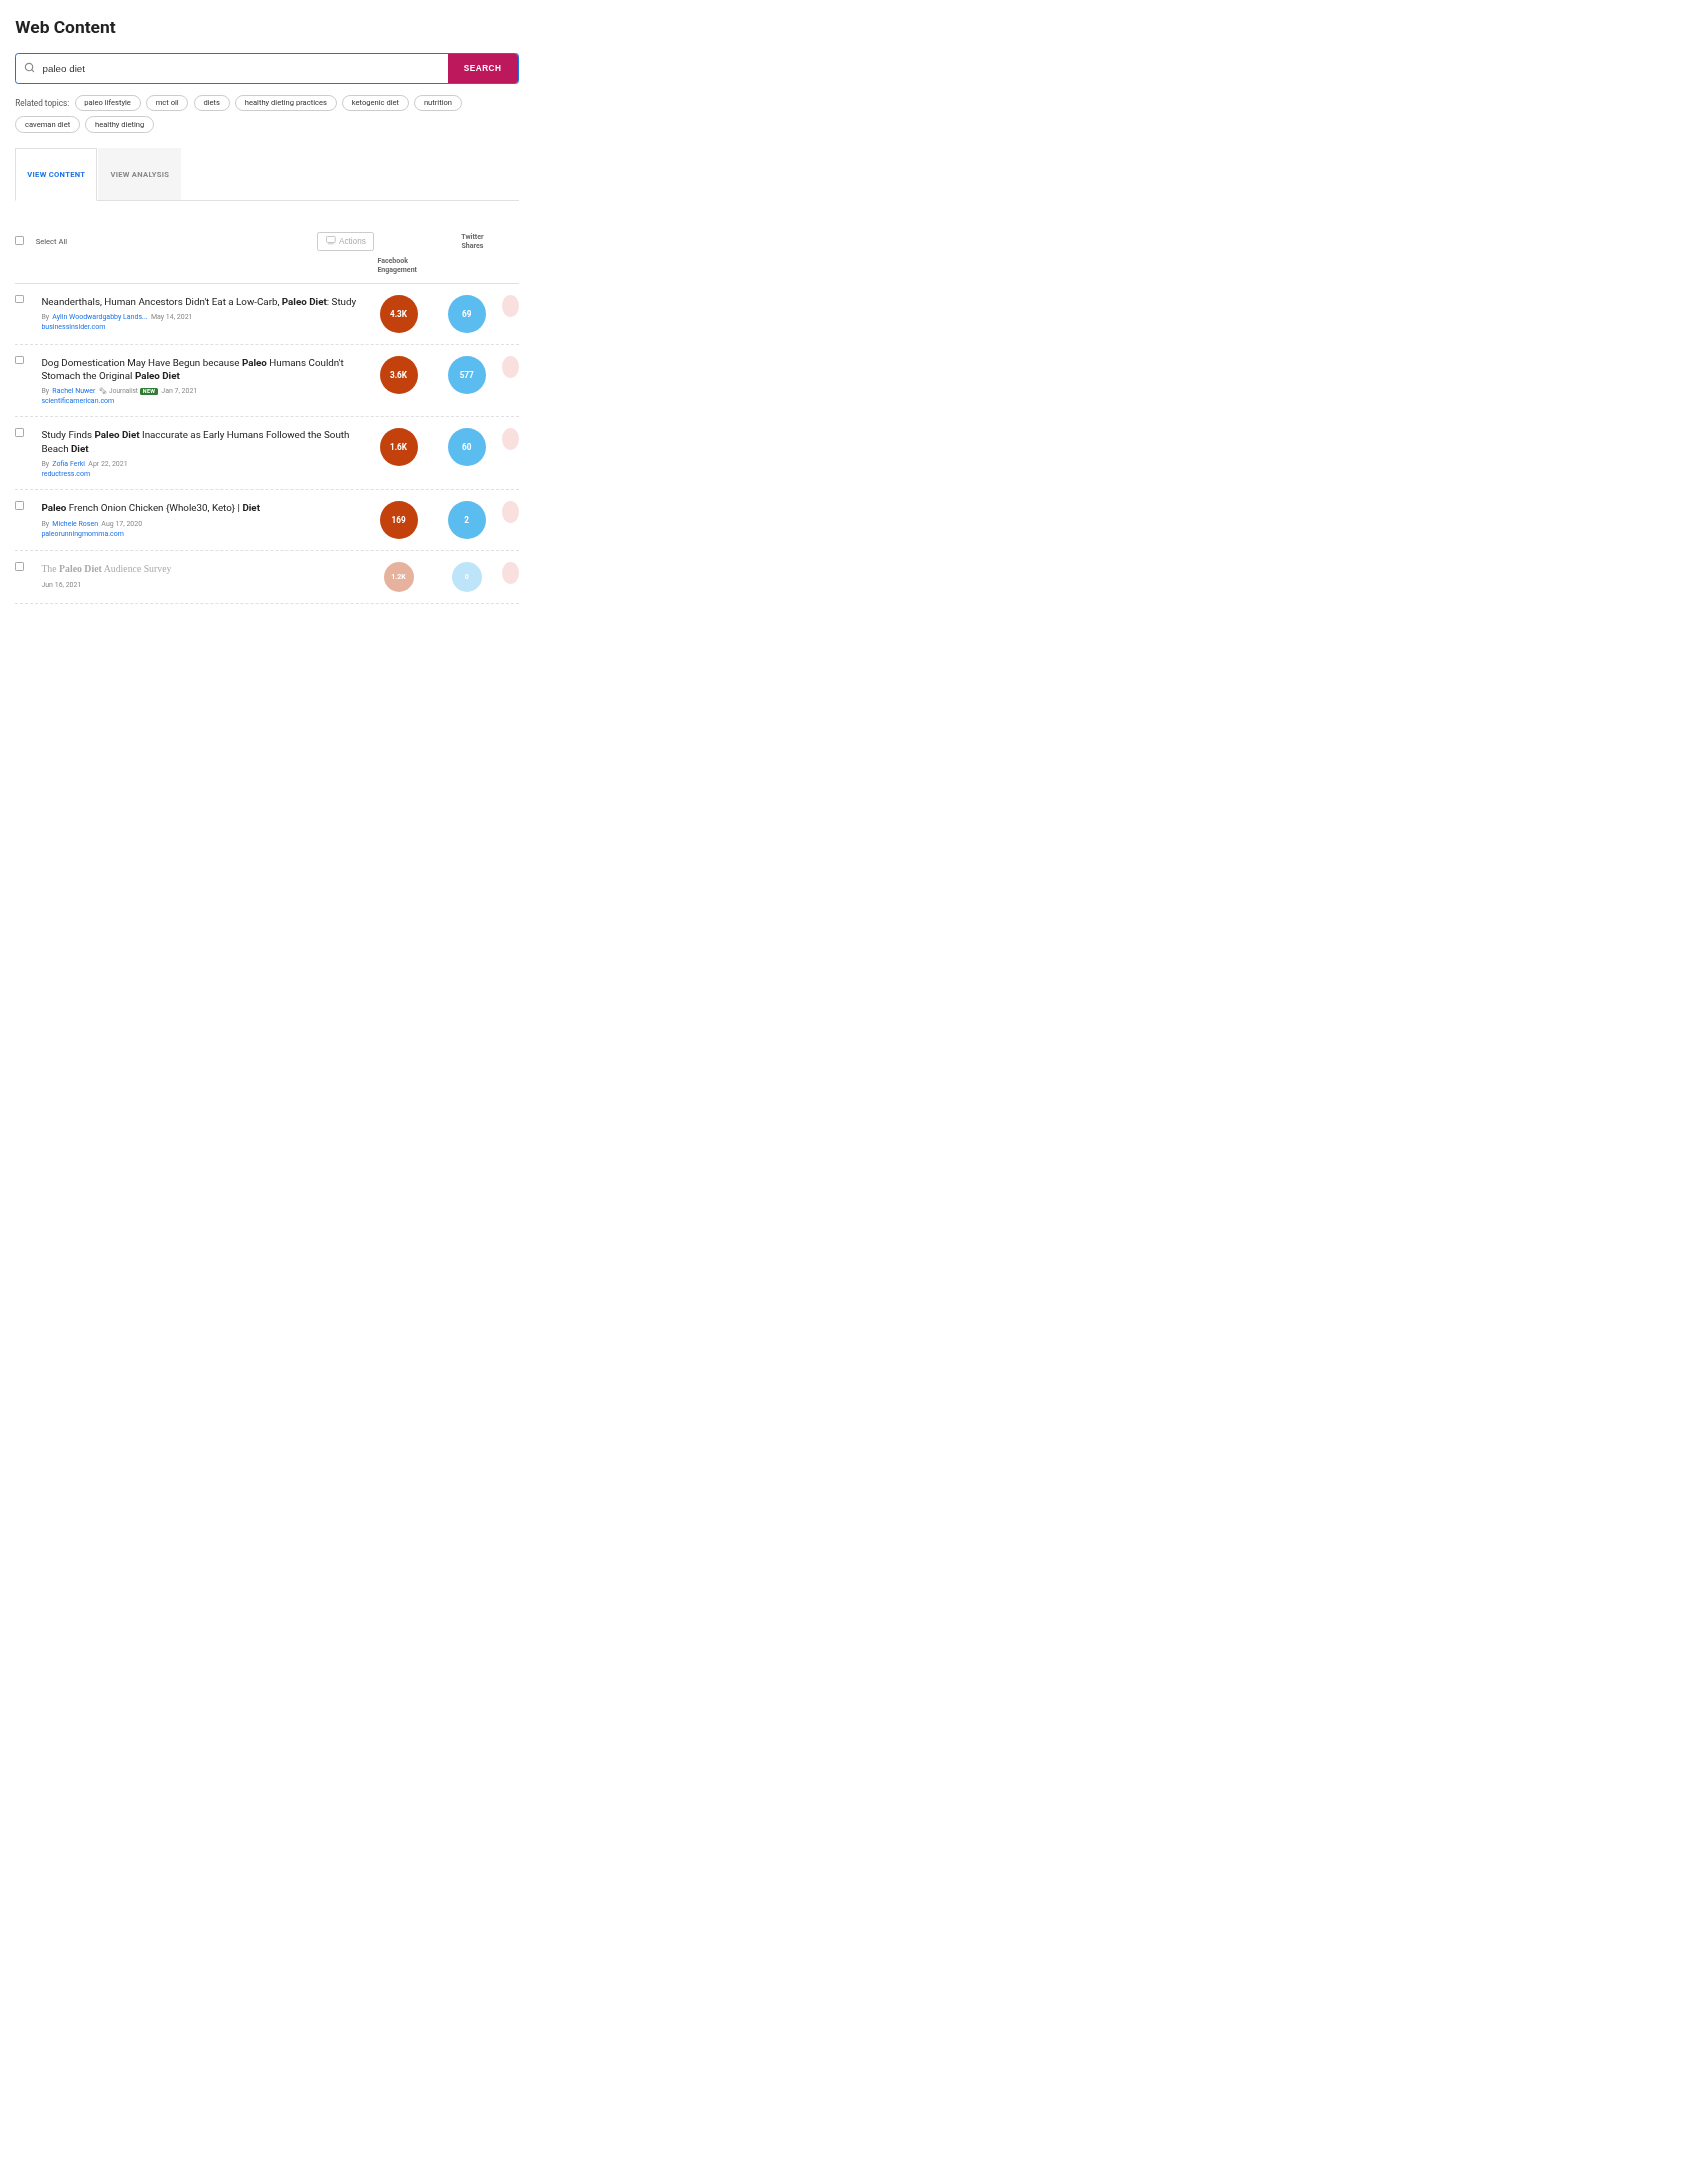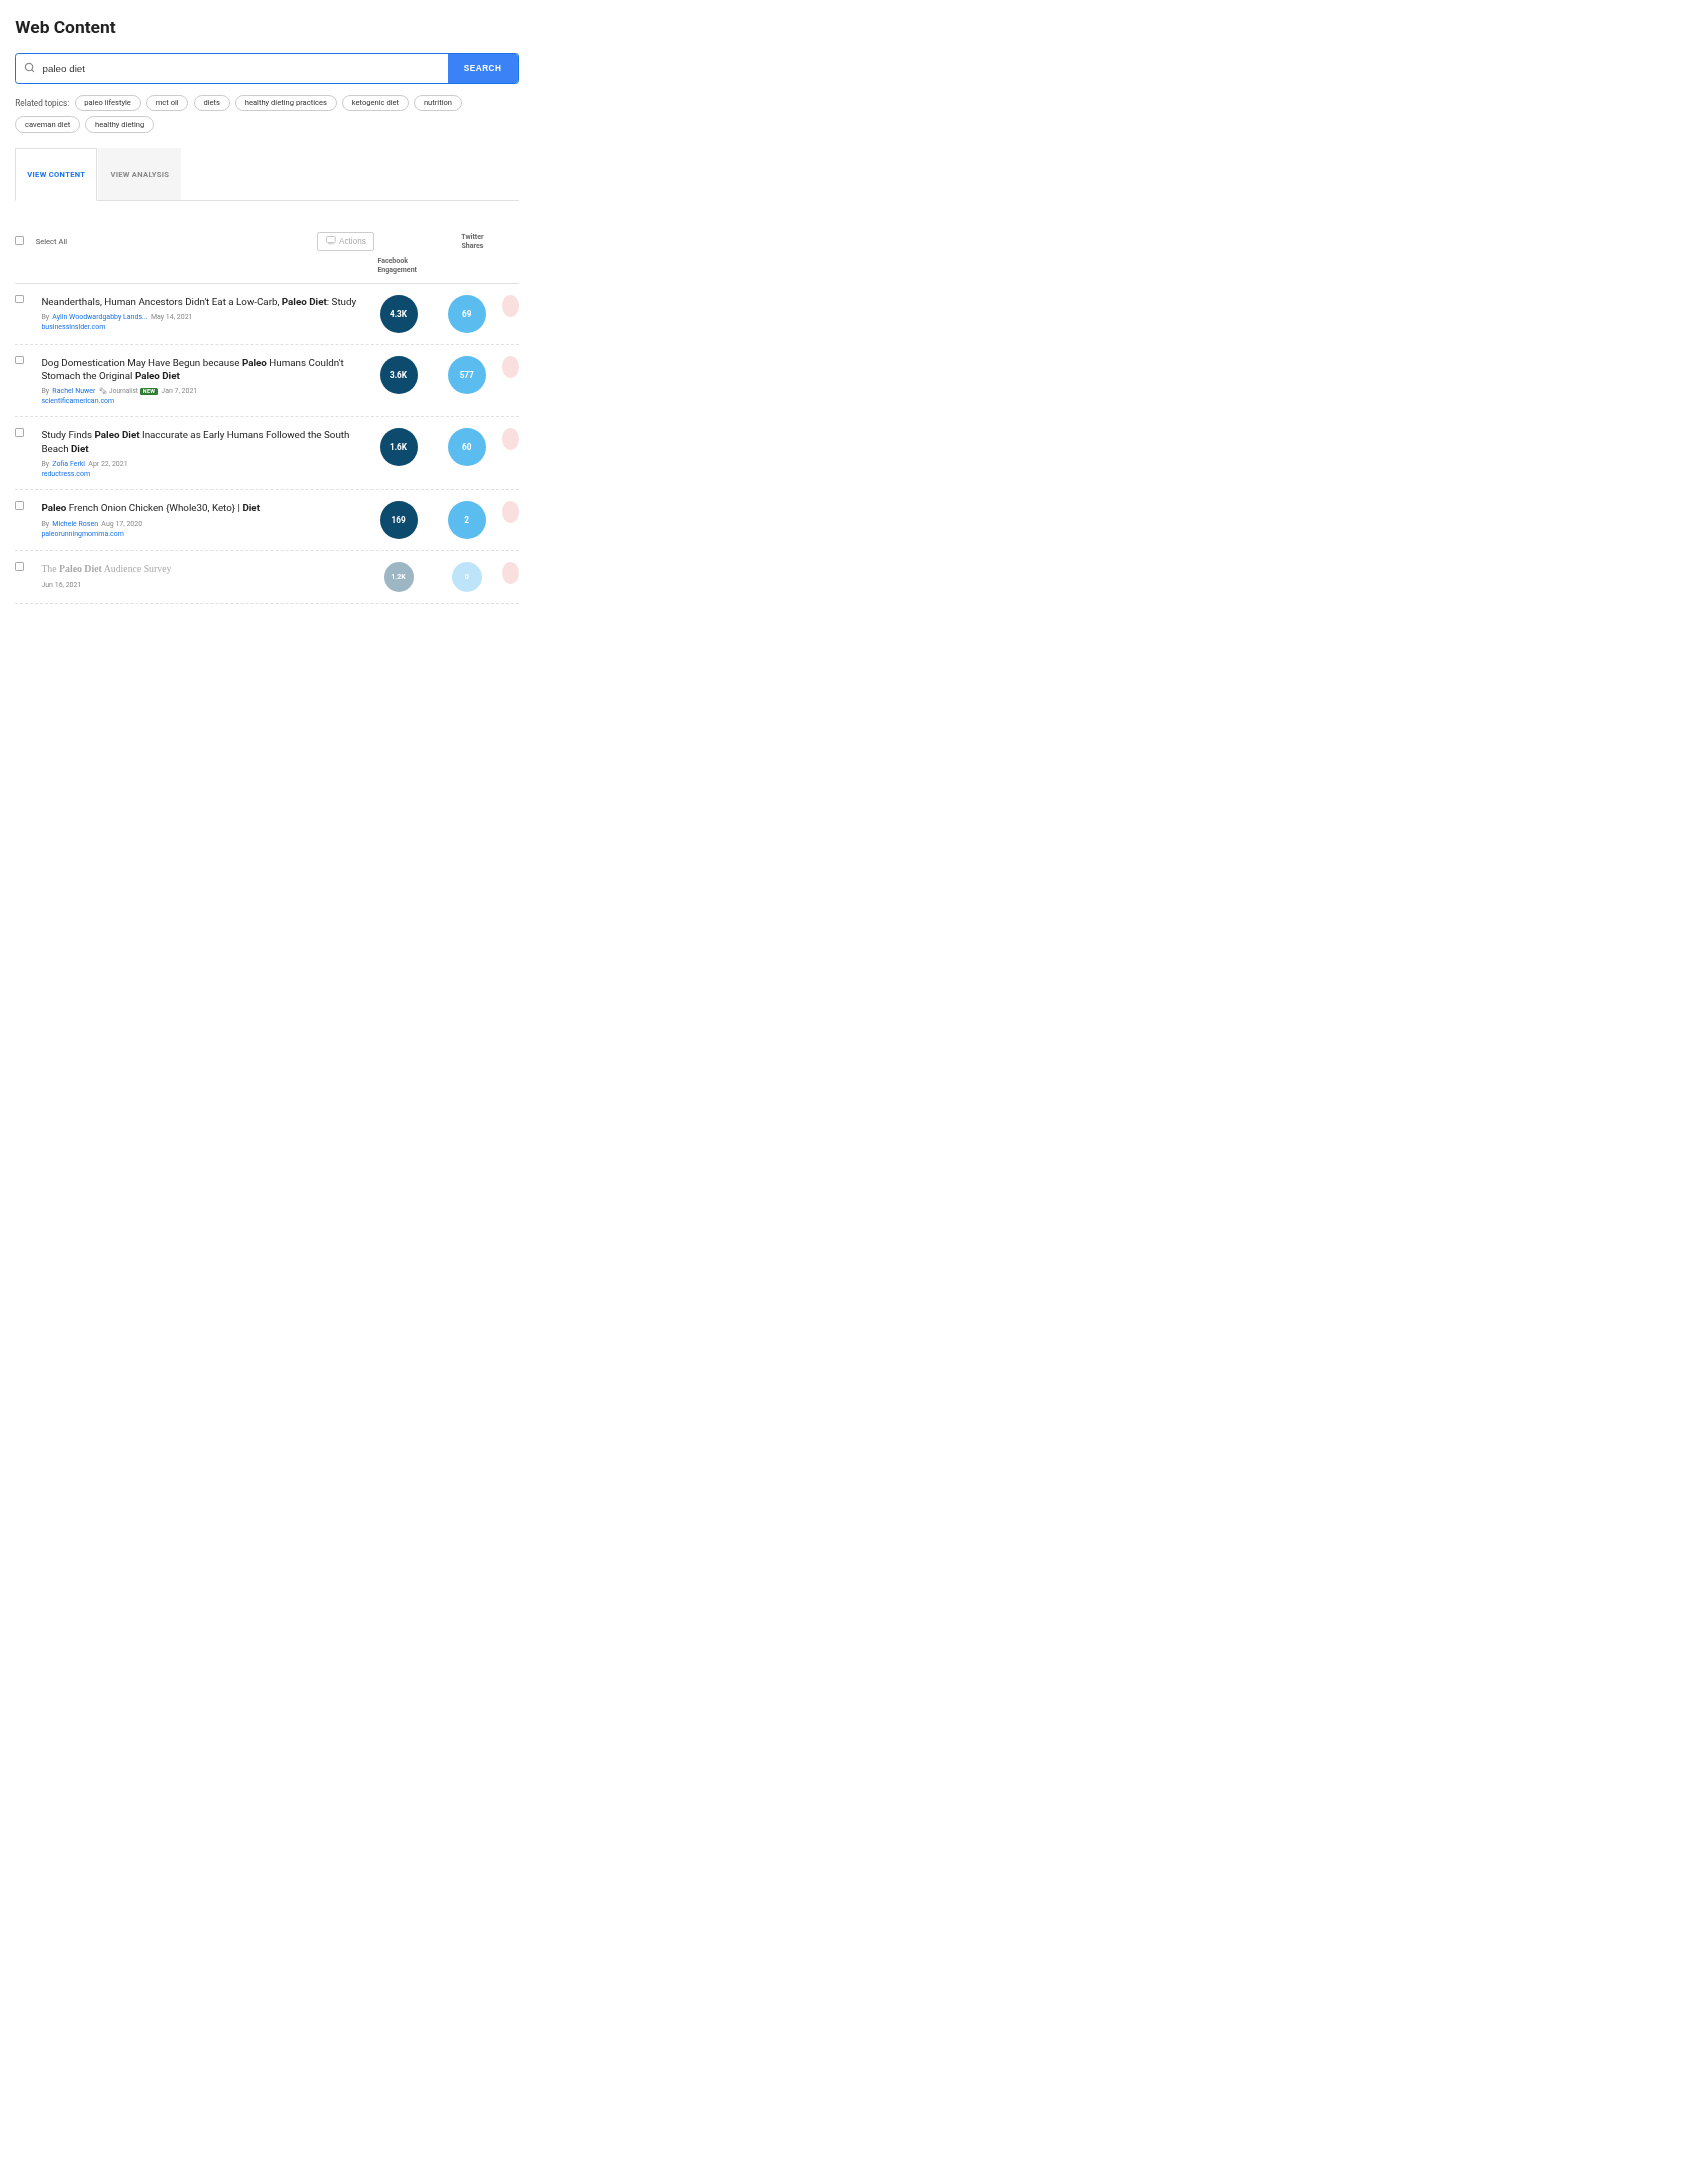--- a/index.html
+++ b/index.html
@@ -37,21 +37,21 @@
       flex: 1;
       border: none;
       outline: none;
       font-size: 9.8px;
       color: #333;
       padding: 7.6px 0;
       background: transparent;
     }
 
     .search-button {
-      background: #3b82f6;
+      background: #be185d;
       color: #fff;
       border: none;
       font-size: 8.2px;
       font-weight: 700;
       letter-spacing: 0.5px;
       padding: 0 16.3px;
       height: 29px;
       cursor: pointer;
     }
 
@@ -242,21 +242,21 @@
       display: flex;
       align-items: center;
       justify-content: center;
       color: #fff;
       font-size: 8.2px;
       font-weight: 700;
       flex-shrink: 0;
     }
 
     .circle-fb {
-      background: #0c4a6e;
+      background: #c2410c;
     }
 
     .circle-tw {
       background: #5bbcf0;
     }
 
     .circle-col {
       width: 65px;
       display: flex;
       justify-content: center;

